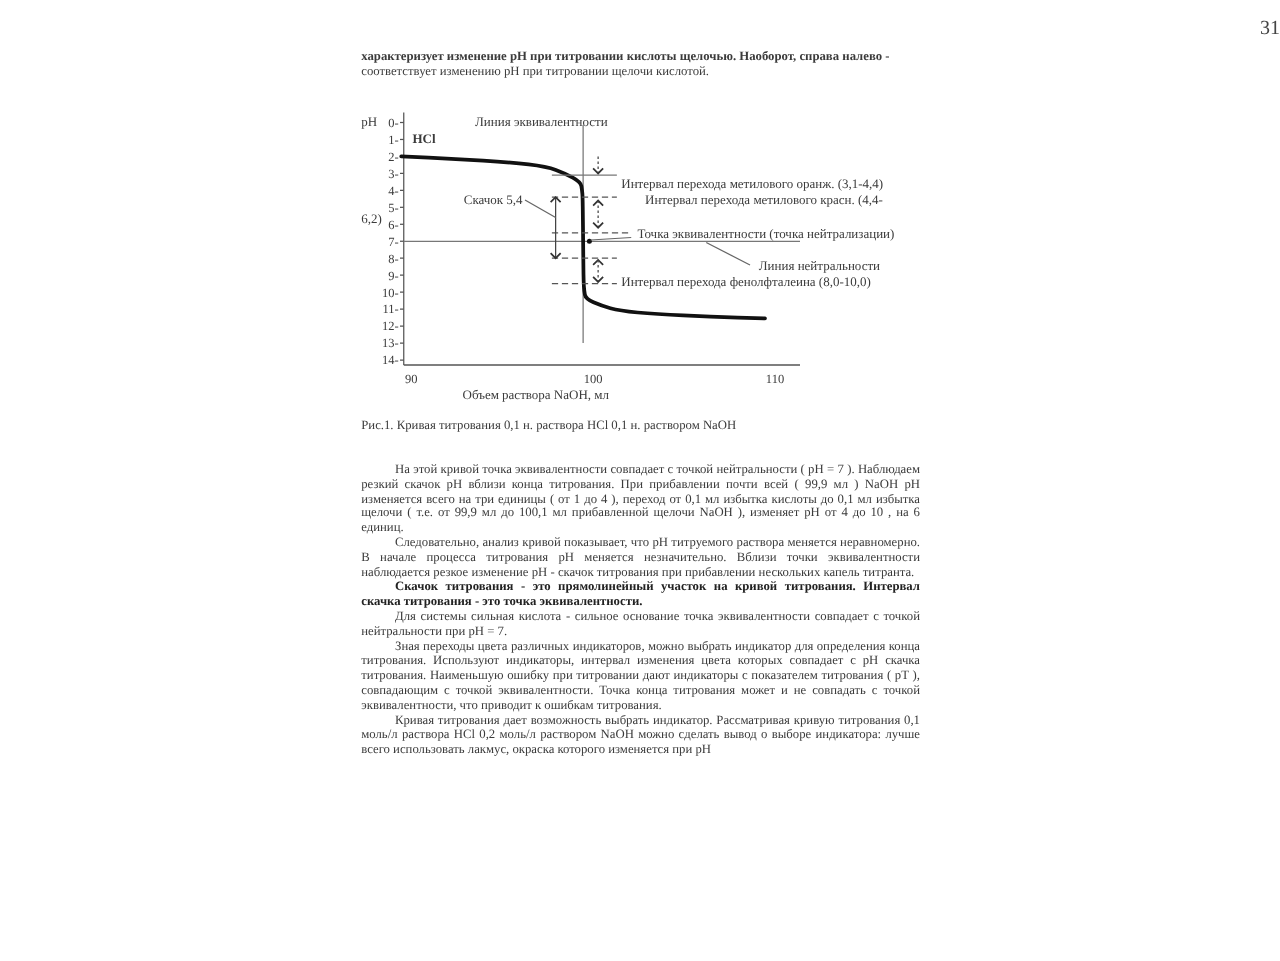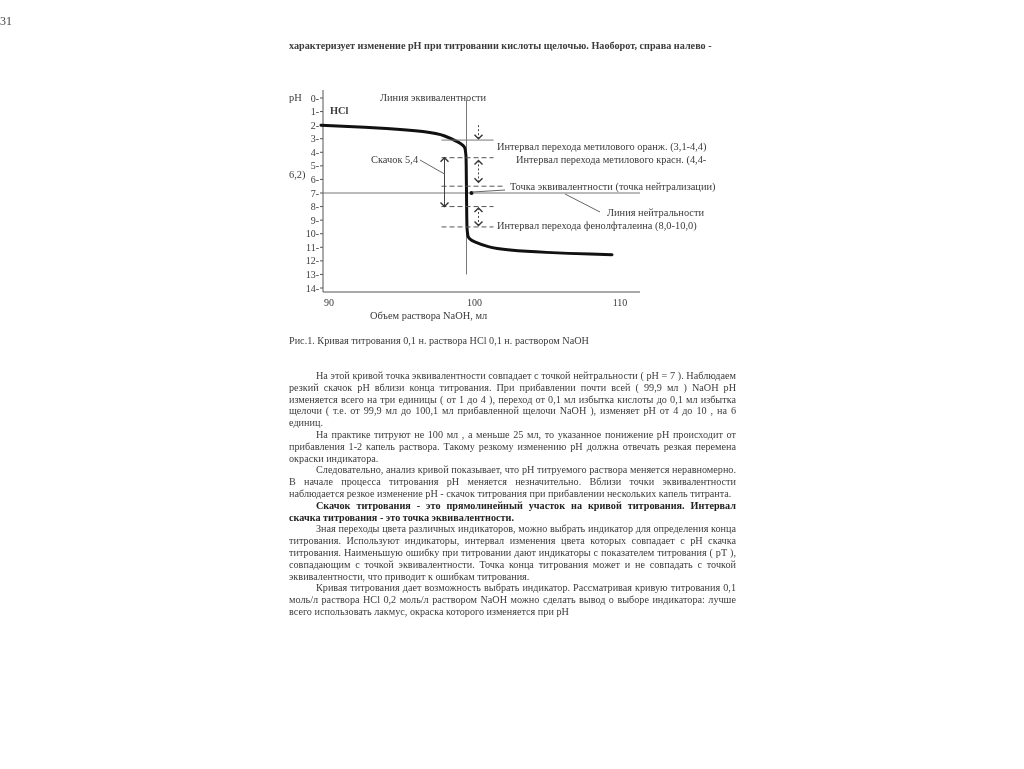--- a/index.html
+++ b/index.html
@@ -1,38 +1,39 @@
 <!DOCTYPE html>
 <html><head>
 <meta charset="utf-8">
 <style>
   html, body { margin: 0; padding: 0; background: #ffffff; }
   body { width: 1024px; height: 769px; position: relative; overflow: hidden;
          font-family: "Liberation Serif", "DejaVu Serif", serif; color: #3a3a3a; }
-  .page-number { position: absolute; top: 14px; left: 0; width: 1024px; text-align: left;
-                 font-size: 12px; color: #444; }
+  .page-number { position: absolute; top: 14px; left: 0; width: 1024px; text-align: right;
+                 font-size: 16px; color: #444; }
   .para { position: absolute; left: 289px; width: 447px; font-size: 10.2px; line-height: 11.8px;
           text-align: justify; color: #3b3b3b; }
   .para .ind { display: inline-block; width: 27px; }
   .intro { top: 40px; }
   .caption { position: absolute; top: 335px; left: 289px; font-size: 10.2px; color: #3b3b3b; white-space: nowrap; text-align: right; }
   .body-text { top: 370px; }
   .body-text p { margin: 0; text-align: justify; }
   .body-text b { color: #222; }
   #chart { position: absolute; left: 0; top: 0; }
   .chart-text { font-family: "Liberation Serif", "DejaVu Serif", serif; fill: #3b3b3b; font-size: 10.4px; }
   .tick-text { font-family: "Liberation Serif", "DejaVu Serif", serif; fill: #3b3b3b; font-size: 10px; }
 </style>
 </head>
 <body>
 
 <div class="page-number">31</div>
 
 <div class="para intro">
   <div style="text-align:left;white-space:nowrap;font-weight:bold;">характеризует изменение рН при титровании кислоты щелочью.  Наоборот, справа налево -</div>
+  <div style="text-align:left;white-space:nowrap;">соответствует изменению рН при титровании щелочи кислотой.</div>
 </div>
 
 <svg id="chart" width="1024" height="330">
   <g id="axes">
       <line x1="323" y1="90" x2="323" y2="292" stroke="#555" stroke-width="1"></line>
       <line x1="320" y1="98" x2="323" y2="98" stroke="#555" stroke-width="1"></line>
       <text x="319" y="101.5" text-anchor="end" class="tick-text">0-</text>
       <line x1="320" y1="111.57142857142857" x2="323" y2="111.57142857142857" stroke="#555" stroke-width="1"></line>
       <text x="319" y="115.07142857142857" text-anchor="end" class="tick-text">1-</text>
       <line x1="320" y1="125.14285714285714" x2="323" y2="125.14285714285714" stroke="#555" stroke-width="1"></line>
@@ -105,18 +106,18 @@
   <text class="chart-text" x="371" y="163">Скачок 5,4</text>
   <text class="chart-text" x="510" y="190">Точка эквивалентности (точка нейтрализации)</text>
   <text class="chart-text" x="607" y="216">Линия нейтральности</text>
   <text class="chart-text" x="497" y="229">Интервал перехода фенолфталеина (8,0-10,0)</text>
 </svg>
 
 <div class="caption">Рис.1.   Кривая  титрования 0,1 н. раствора HCl  0,1 н. раствором NaOH</div>
 
 <div class="para body-text" id="body-text">
     <p><span class="ind"></span><span>На этой кривой точка эквивалентности совпадает с точкой нейтральности ( рН = 7 ). Наблюдаем резкий скачок  рН  вблизи  конца титрования. При прибавлении почти всей ( 99,9 мл )  NaOH  рН   изменяется  всего на три  единицы ( от 1 до 4 ), переход  от 0,1 мл избытка кислоты до 0,1 мл избытка щелочи  ( т.е. от  99,9 мл до 100,1 мл  прибавленной щелочи NaOH ),  изменяет рН от 4 до 10 , на 6 единиц.</span></p>
-    <p><span class="ind"></span><span>На практике титруют не 100 мл , а меньше 25 мл, то  указанное понижение рН происходит от прибавления 1-2 капель раствора. Такому резкому изменению рН должна отвечать резкая перемена окраски индикатора.</span></p>
     <p><span class="ind"></span><span>Следовательно, анализ кривой показывает, что рН титруемого  раствора меняется неравномерно. В начале процесса  титрования  рН  меняется незначительно. Вблизи точки эквивалентности наблюдается резкое изменение рН -  скачок титрования при прибавлении нескольких капель титранта.</span></p>
     <p><span class="ind"></span><b>Скачок титрования - это прямолинейный участок на кривой титрования. Интервал скачка титрования - это точка эквивалентности.</b></p>
+    <p><span class="ind"></span><span>Для системы сильная кислота - сильное основание  точка эквивалентности совпадает с точкой нейтральности при рН = 7.</span></p>
     <p><span class="ind"></span><span>Зная переходы цвета различных индикаторов, можно  выбрать индикатор для определения конца титрования.     Используют индикаторы, интервал изменения цвета которых   совпадает с  рН скачка титрования.   Наименьшую ошибку при титровании дают индикаторы с показателем титрования  ( рТ ), совпадающим с точкой эквивалентности. Точка конца титрования может и не совпадать с точкой эквивалентности, что приводит к ошибкам титрования.</span></p>
     <p><span class="ind"></span><span>Кривая титрования дает возможность выбрать индикатор. Рассматривая кривую титрования 0,1 моль/л  раствора HCl  0,2 моль/л  раствором  NaOH можно сделать вывод о выборе индикатора: лучше всего использовать лакмус, окраска которого изменяется при рН</span></p>
   </div>
 
 </body></html>

